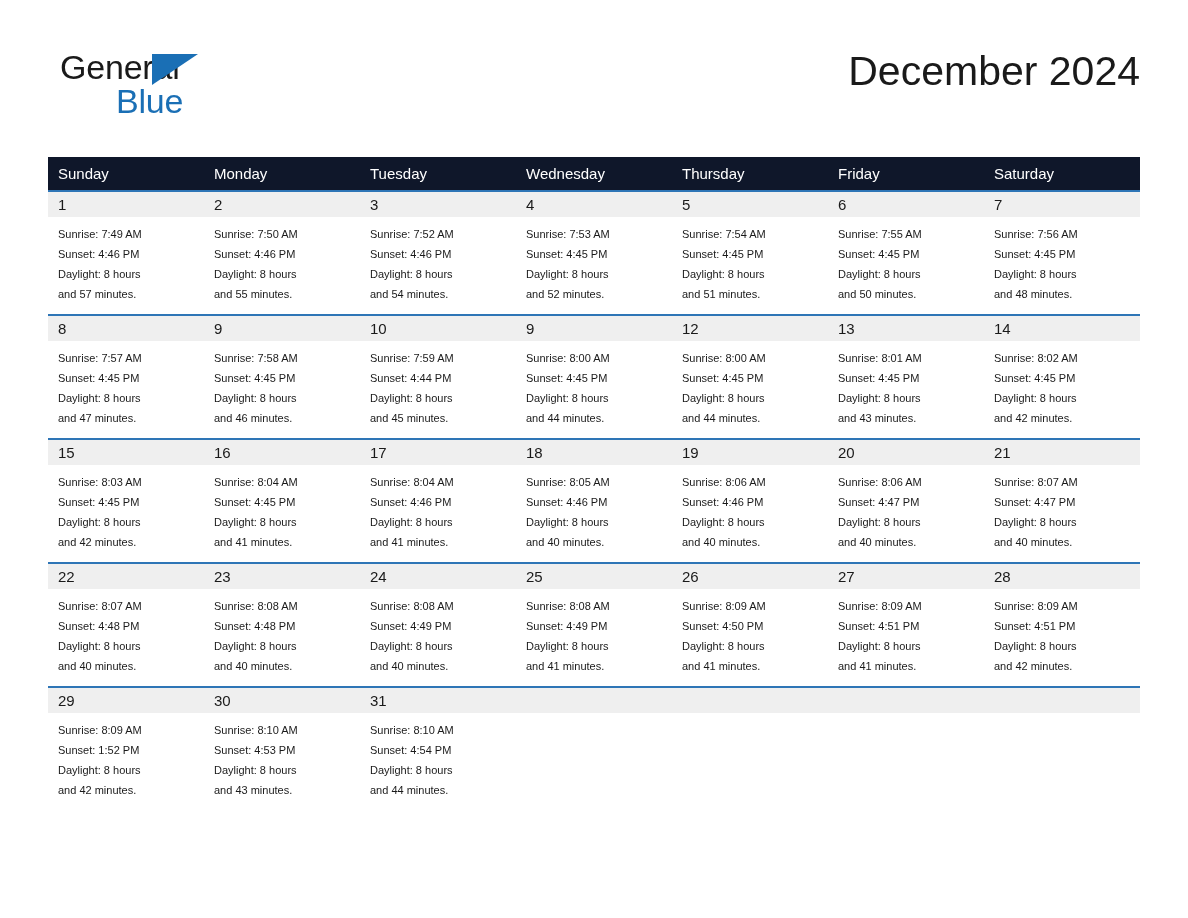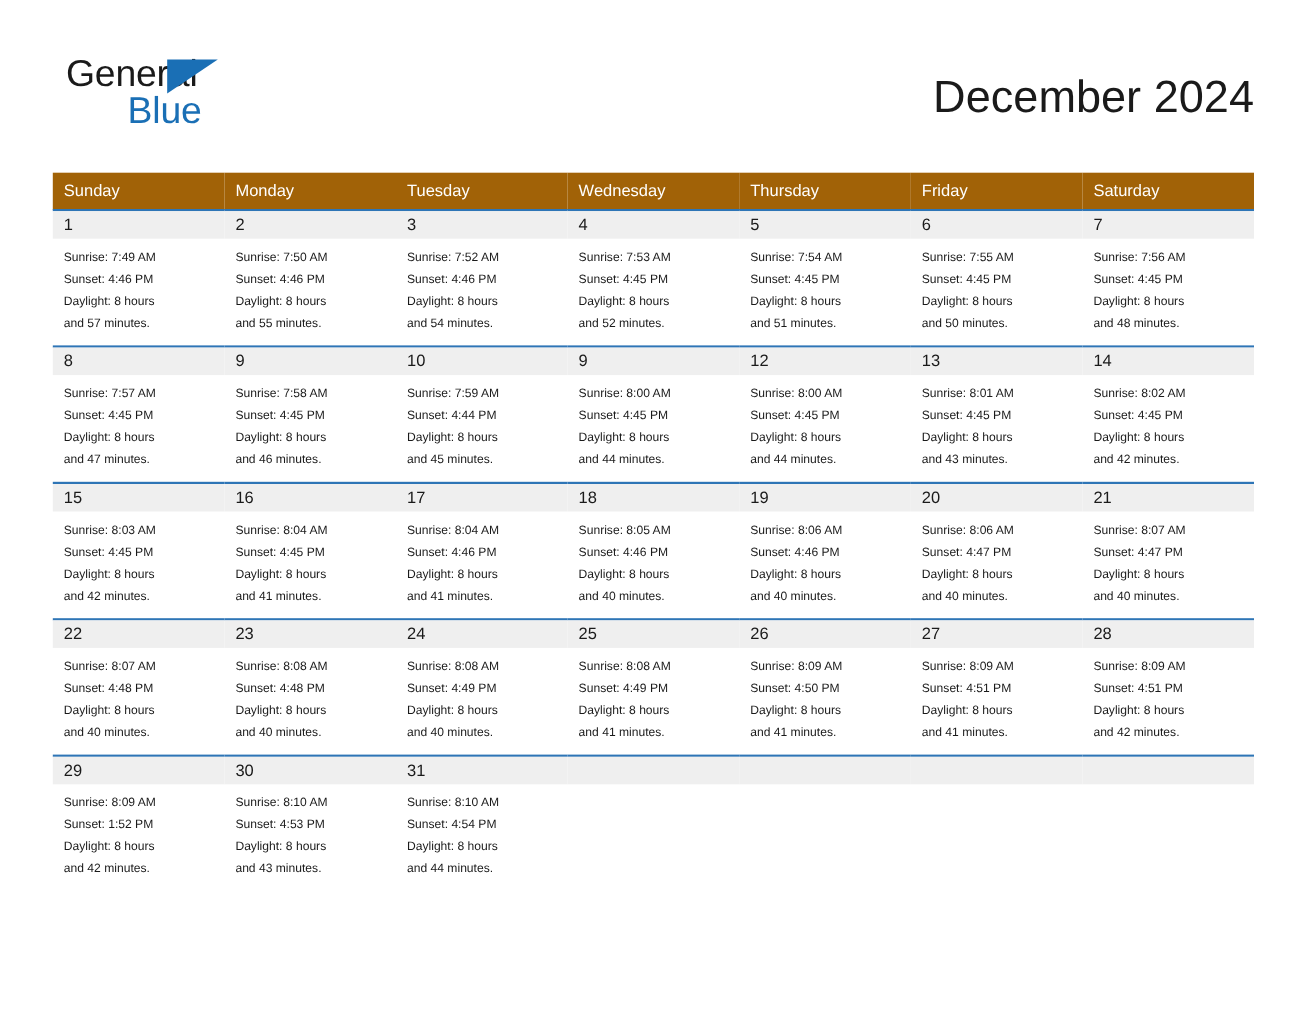--- a/index.html
+++ b/index.html
@@ -65,21 +65,20 @@
     color: #1a6fb5;
     letter-spacing: -0.2px;
     font-weight: 400;
   }
 
   .title-block {
     position: absolute;
     right: 48px;
     top: 46px;
     text-align: right;
-    margin-top: 17px;
   }
   .cal-title {
     font-size: 41px;
     line-height: 50px;
     color: #1a1a1a;
     font-weight: 400;
     white-space: nowrap;
   }
   .cal-subtitle {
     margin-top: 6px;
@@ -94,21 +93,21 @@
   .calendar {
     position: absolute;
     left: 48px;
     top: 157px;
     width: 1092px;
     border-collapse: collapse;
     table-layout: fixed;
   }
 
   .calendar th {
-    background: #a16207;
+    background: #0f172a;
     color: #ffffff;
     font-size: 15px;
     font-weight: 400;
     text-align: left;
     padding: 8px 0 8px 10px;
     height: 17px;
     border: none;
   }
 
   .weekrow > td {

